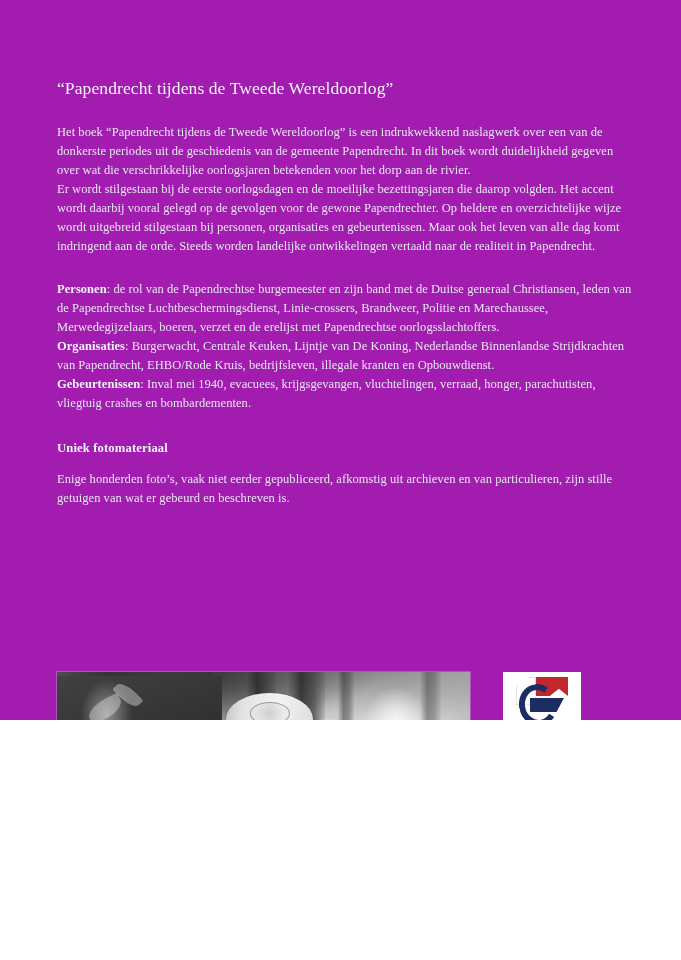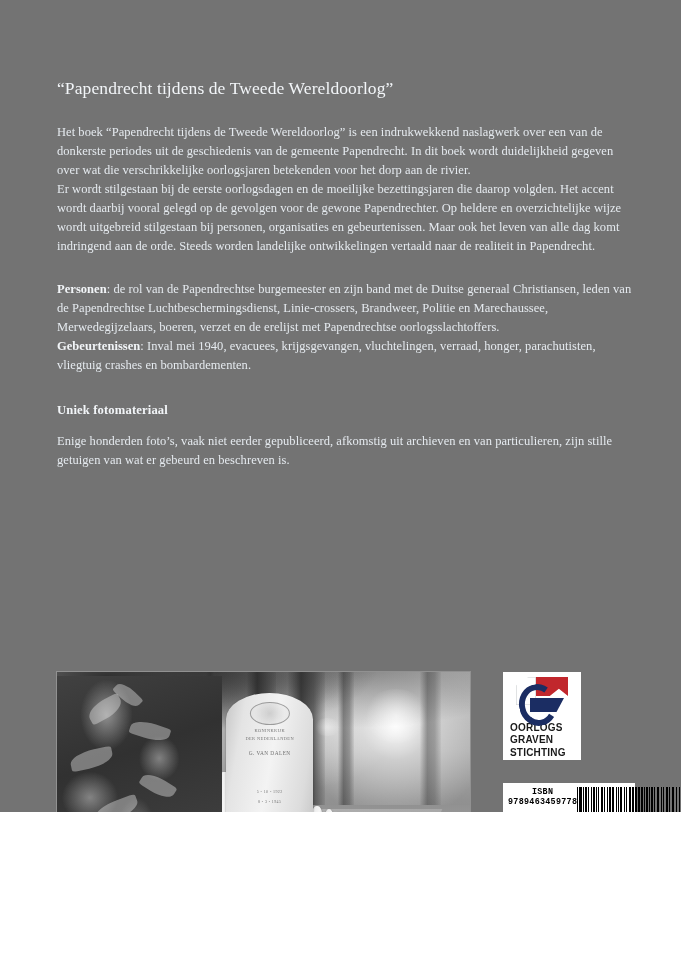--- a/index.html
+++ b/index.html
@@ -6,22 +6,22 @@
     margin: 0;
     padding: 0;
     background: #ffffff;
   }
   body {
     font-family: "Liberation Serif", serif;
   }
   .page {
     position: relative;
     width: 681px;
-    height: 812px;
-    background: #737373;
+    height: 720px;
+    background: #a21caf;
     overflow: hidden;
     color: #e9edf1;
   }
   .content {
     position: absolute;
     left: 57px;
     top: 78px;
     width: 578px;
   }
   .book-title {
@@ -284,20 +284,21 @@
     <h1 class="book-title">“Papendrecht tijdens de Tweede Wereldoorlog”</h1>
 
 
     <p class="body-text">Het boek “Papendrecht tijdens de Tweede Wereldoorlog” is een indrukwekkend naslagwerk over een van de donkerste periodes uit de geschiedenis van de gemeente Papendrecht. In dit boek wordt duidelijkheid gegeven over wat die verschrikkelijke oorlogsjaren betekenden voor het dorp aan de rivier.</p>
     <p class="body-text">Er wordt stilgestaan bij de eerste oorlogsdagen en de moeilijke bezettingsjaren die daarop volgden. Het accent wordt daarbij vooral gelegd op de gevolgen voor de gewone Papendrechter. Op heldere en overzichtelijke wijze wordt uitgebreid stilgestaan bij personen, organisaties en gebeurtenissen. Maar ook het leven van alle dag komt indringend aan de orde. Steeds worden landelijke ontwikkelingen vertaald naar de realiteit in Papendrecht.</p>
 
     <div class="gap-lg"></div>
 
 
     <p class="body-text"><span class="lead-in">Personen</span><span>: de rol van de Papendrechtse burgemeester en zijn band met de Duitse generaal Christiansen, leden van de Papendrechtse Luchtbeschermingsdienst, Linie-crossers, Brandweer, Politie en Marechaussee, Merwedegijzelaars, boeren, verzet en de erelijst met Papendrechtse oorlogsslachtoffers.</span></p>
+    <p class="body-text"><span class="lead-in">Organisaties</span><span>: Burgerwacht, Centrale Keuken, Lijntje van De Koning, Nederlandse Binnenlandse Strijdkrachten van Papendrecht, EHBO/Rode Kruis, bedrijfsleven, illegale kranten en Opbouwdienst.</span></p>
     <p class="body-text"><span class="lead-in">Gebeurtenissen</span><span>: Inval mei 1940, evacuees, krijgsgevangen, vluchtelingen, verraad, honger, parachutisten, vliegtuig crashes en bombardementen.</span></p>
 
     <div class="gap-xl"></div>
 
     <div class="subhead">Uniek fotomateriaal</div>
 
     <p class="body-text">Enige honderden foto’s, vaak niet eerder gepubliceerd, afkomstig uit archieven en van particulieren, zijn stille getuigen van wat er gebeurd en beschreven is.</p>
 
     <div class="gap-md"></div>
 

